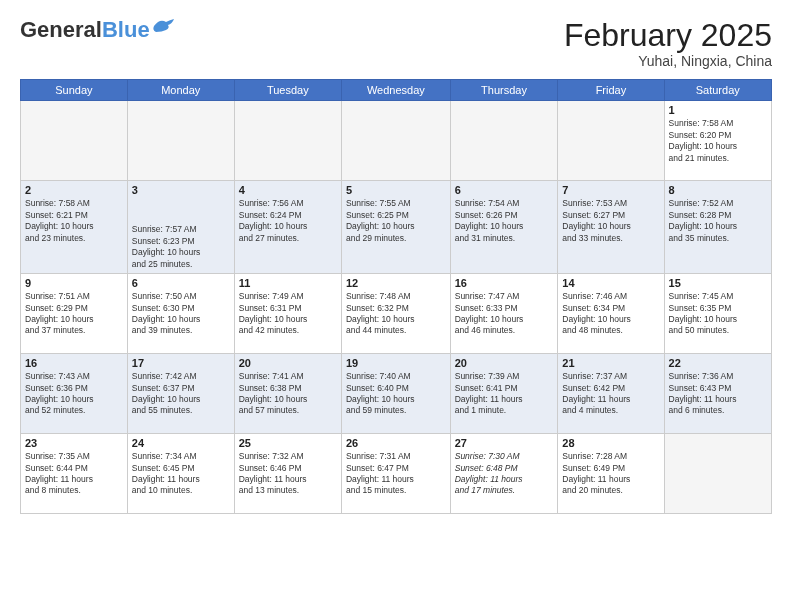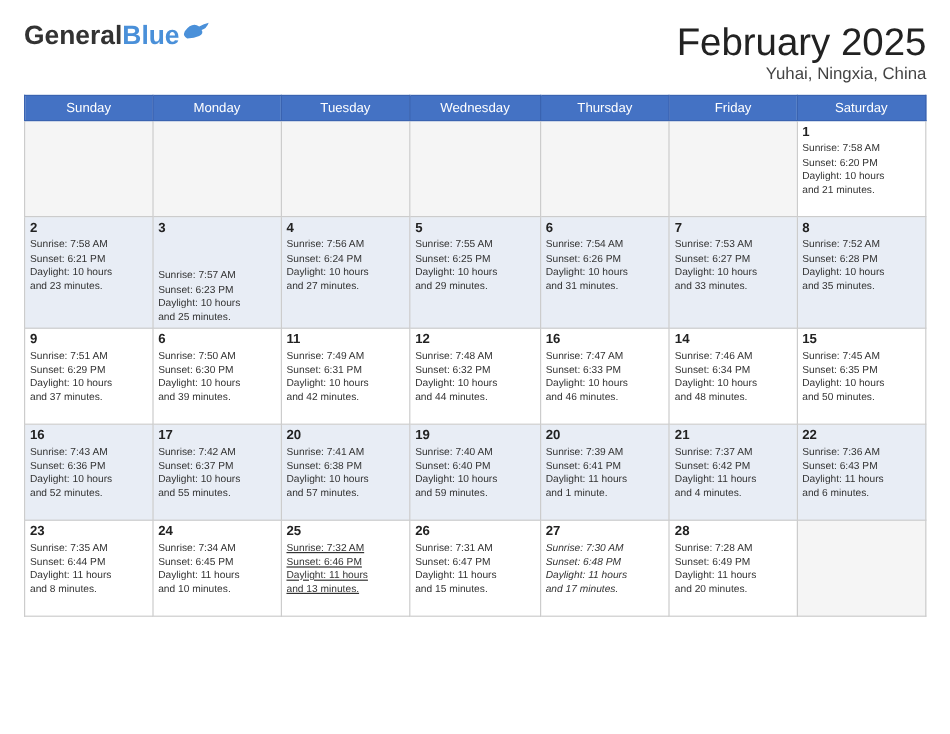--- a/index.html
+++ b/index.html
@@ -303,21 +303,21 @@
           </td>
           <td>
             <span class="day-num">24</span>
             <div class="day-info" style="white-space: pre-line;">Sunrise: 7:34 AM
 Sunset: 6:45 PM
 Daylight: 11 hours
 and 10 minutes.</div>
           </td>
           <td>
             <span class="day-num">25</span>
-            <div class="day-info" style="white-space: pre-line; text-decoration: underline;">Sunrise: 7:32 AM
+            <div class="day-info" style="white-space: pre-line;">Sunrise: 7:32 AM
 Sunset: 6:46 PM
 Daylight: 11 hours
 and 13 minutes.</div>
           </td>
           <td>
             <span class="day-num">26</span>
             <div class="day-info" style="white-space: pre-line;">Sunrise: 7:31 AM
 Sunset: 6:47 PM
 Daylight: 11 hours
 and 15 minutes.</div>

